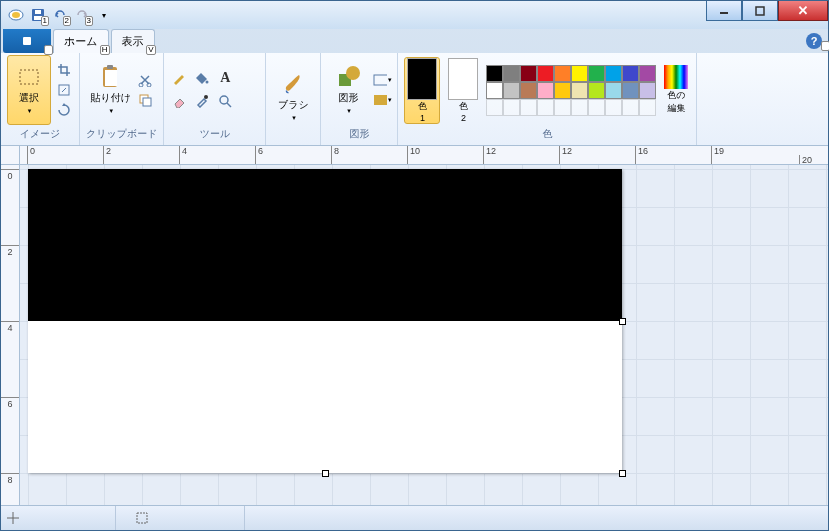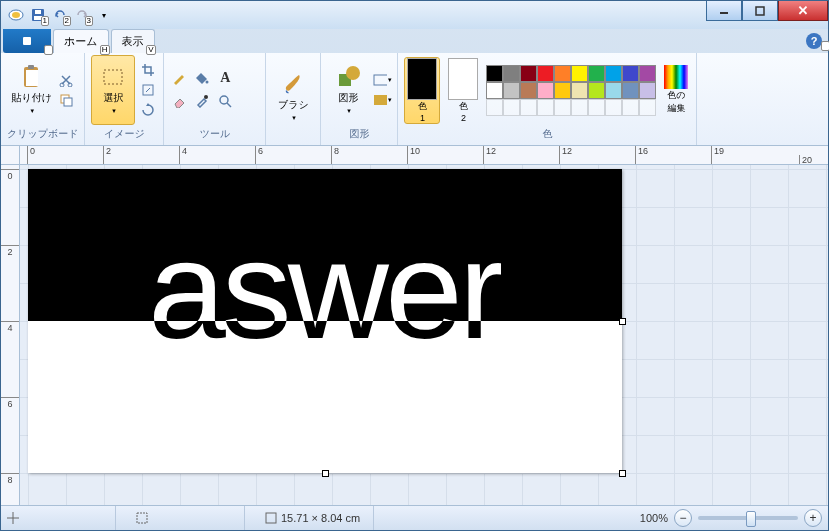--- a/index.html
+++ b/index.html
@@ -115,20 +115,54 @@
         <span class="kb" style="bottom:-2px">F</span>
       </div>
   <div class="tab active"><span>ホーム</span><span class="kb">H</span></div>
   <div class="tab"><span>表示</span><span class="kb">V</span></div>
   <div class="help">?<span class="kb" style="right:-8px">Y</span></div>
  </div>
 
  <div class="ribbon">
   <div class="group">
    <div class="group-body">
+    <div class="big-btn sel">
+     <div class="icon-box">
+              <svg width="22" height="18">
+                <rect x="2" y="2" width="18" height="14" fill="none" stroke="#7a5a2a" stroke-dasharray="2 2"></rect>
+              </svg>
+            </div>
+     <span>選択</span>
+            <span class="arrow-down">▾</span>
+    </div>
+    <div class="small-col">
+     <div class="small-btn">
+              <svg width="14" height="14">
+                <path d="M4 1v9h9M1 4h9v9" stroke="#5a7da8" fill="none" stroke-width="1.5"></path>
+              </svg>
+            </div>
+     <div class="small-btn">
+              <svg width="14" height="14">
+                <rect x="2" y="2" width="10" height="10" stroke="#5a7da8" fill="none"></rect>
+                <path d="M5 9l4-4" stroke="#5a7da8"></path>
+              </svg>
+            </div>
+     <div class="small-btn">
+              <svg width="14" height="14">
+                <path d="M7 2a5 5 0 1 1-5 5" stroke="#5a7da8" fill="none" stroke-width="1.5"></path>
+                <path d="M7 0l-2 3h4z" fill="#5a7da8"></path>
+              </svg>
+            </div>
+    </div>
+   </div>
+   <div class="group-label">イメージ</div>
+  </div>
+
+  <div class="group">
+   <div class="group-body">
     <div class="big-btn">
      <div class="icon-box">
               <svg width="22" height="26">
                 <rect x="3" y="3" width="14" height="20" fill="#c89648" rx="2"></rect>
                 <rect x="5" y="6" width="12" height="16" fill="#fff"></rect>
                 <rect x="7" y="1" width="6" height="4" fill="#888" rx="1"></rect>
               </svg>
             </div>
      <span>貼り付け</span>
             <span class="arrow-down">▾</span>
@@ -143,54 +177,20 @@
             </div>
      <div class="small-btn">
               <svg width="14" height="14">
                 <rect x="2" y="2" width="8" height="8" fill="#fff" stroke="#c89648"></rect>
                 <rect x="5" y="5" width="8" height="8" fill="#fff" stroke="#5a7da8"></rect>
               </svg>
             </div>
     </div>
    </div>
    <div class="group-label">クリップボード</div>
-  </div>
-
-  <div class="group">
-   <div class="group-body">
-    <div class="big-btn sel">
-     <div class="icon-box">
-              <svg width="22" height="18">
-                <rect x="2" y="2" width="18" height="14" fill="none" stroke="#7a5a2a" stroke-dasharray="2 2"></rect>
-              </svg>
-            </div>
-     <span>選択</span>
-            <span class="arrow-down">▾</span>
-    </div>
-    <div class="small-col">
-     <div class="small-btn">
-              <svg width="14" height="14">
-                <path d="M4 1v9h9M1 4h9v9" stroke="#5a7da8" fill="none" stroke-width="1.5"></path>
-              </svg>
-            </div>
-     <div class="small-btn">
-              <svg width="14" height="14">
-                <rect x="2" y="2" width="10" height="10" stroke="#5a7da8" fill="none"></rect>
-                <path d="M5 9l4-4" stroke="#5a7da8"></path>
-              </svg>
-            </div>
-     <div class="small-btn">
-              <svg width="14" height="14">
-                <path d="M7 2a5 5 0 1 1-5 5" stroke="#5a7da8" fill="none" stroke-width="1.5"></path>
-                <path d="M7 0l-2 3h4z" fill="#5a7da8"></path>
-              </svg>
-            </div>
-    </div>
-   </div>
-   <div class="group-label">イメージ</div>
   </div>
 
   <div class="group">
    <div class="group-body">
     <div class="tool-grid">
      <div class="small-btn">
               <svg width="14" height="14">
                 <path d="M2 12l8-8 2 2-8 8z" fill="#d4a93a"></path>
               </svg>
             </div>
@@ -347,49 +347,34 @@
    <div class="ruler-v" id="ruler-v">
           <div class="tick" style="top: 4px;">0</div>
           <div class="tick" style="top: 80px;">2</div>
           <div class="tick" style="top: 156px;">4</div>
           <div class="tick" style="top: 232px;">6</div>
           <div class="tick" style="top: 308px;">8</div>
         </div>
    <div class="canvas-area">
     <div class="canvas" id="canvas" style="width: 594px; height: 304px;">
      <div class="blk" id="blk" style="height: 152px;"></div>
-     <div class="txt" id="ctext" style="font-size: 140px; left: 120px; top: 40px; background: linear-gradient(rgb(255, 255, 255) 0px, rgb(255, 255, 255) 112px, rgb(0, 0, 0) 112px, rgb(0, 0, 0) 100%) text; color: transparent;">aswer</div>
     </div>
    <div class="handle" style="left: 599px; top: 153px;"></div>
           <div class="handle" style="left: 302px; top: 305px;"></div>
           <div class="handle" style="left: 599px; top: 305px;"></div>
         </div>
   </div>
  </div>
 
  <div class="statusbar">
   <div class="status-sec">
         <svg width="12" height="12">
           <line x1="6" y1="0" x2="6" y2="12" stroke="#666"></line>
           <line x1="0" y1="6" x2="12" y2="6" stroke="#666"></line>
         </svg>
       </div>
   <div class="status-sec">
         <svg width="12" height="12">
           <rect x="1" y="1" width="10" height="10" stroke="#666" fill="none" stroke-dasharray="2 1"></rect>
         </svg>
       </div>
-  <div class="status-sec">
-        <svg width="12" height="12">
-          <rect x="1" y="1" width="10" height="10" stroke="#666" fill="none"></rect>
-        </svg>
-        <span>15.71 × 8.04 cm</span>
-      </div>
-  <div class="zoom">
-   <span>100%</span>
-   <div class="zbtn">−</div>
-   <div class="slider">
-          <div class="thumb"></div>
-        </div>
-   <div class="zbtn">+</div>
-  </div>
  </div>
 </div>
 
 </body></html>

